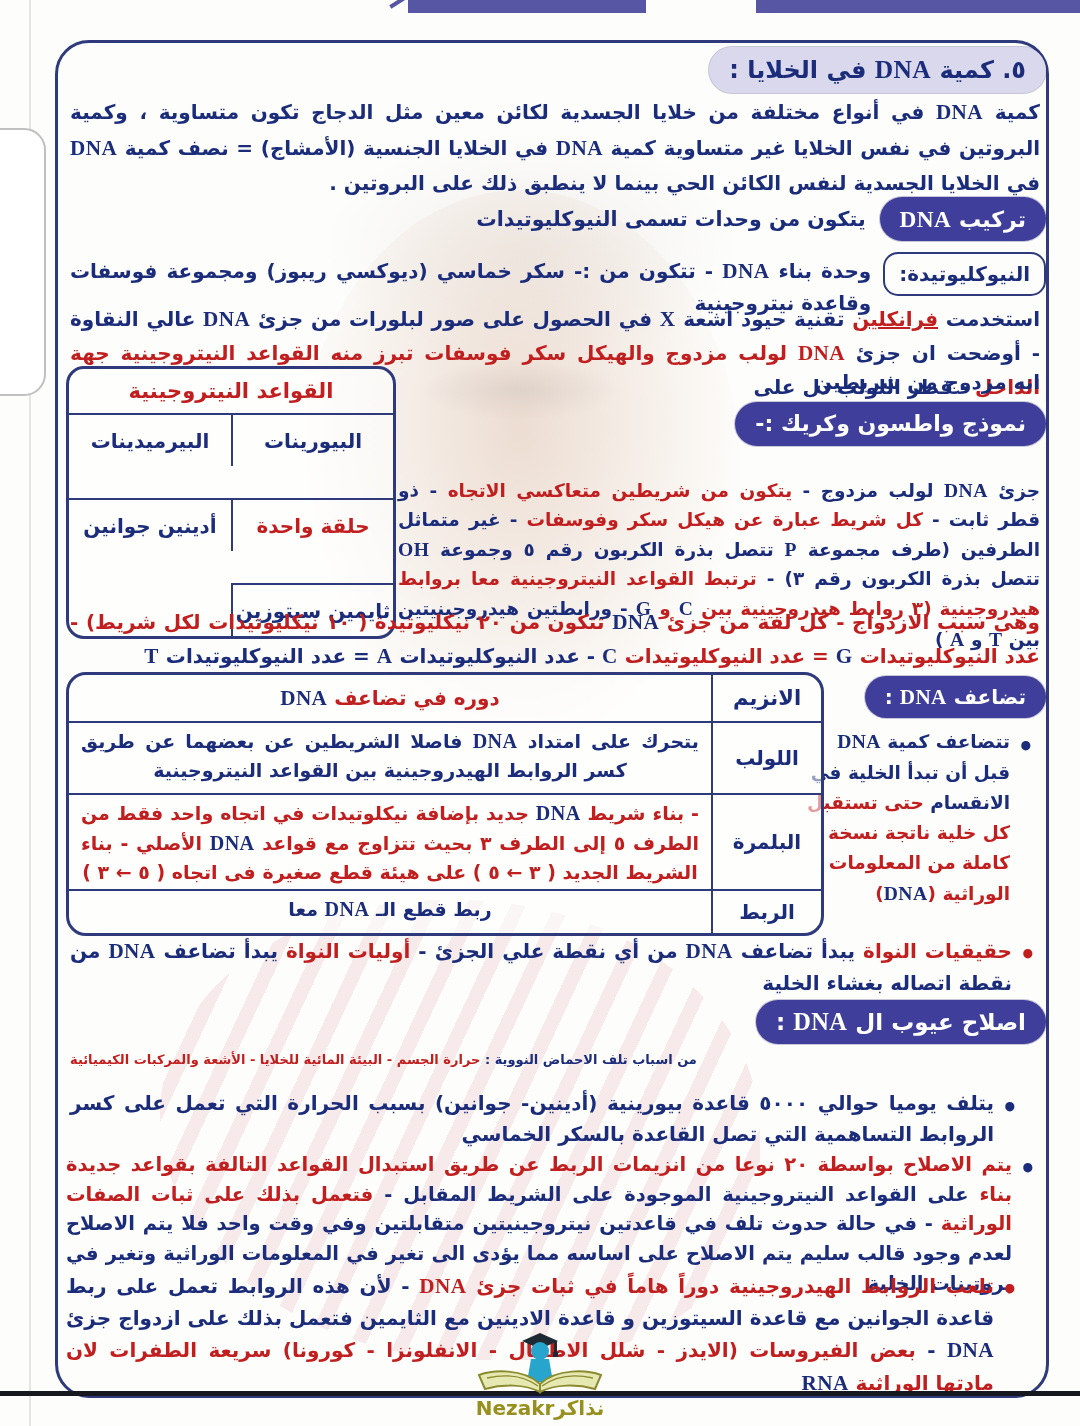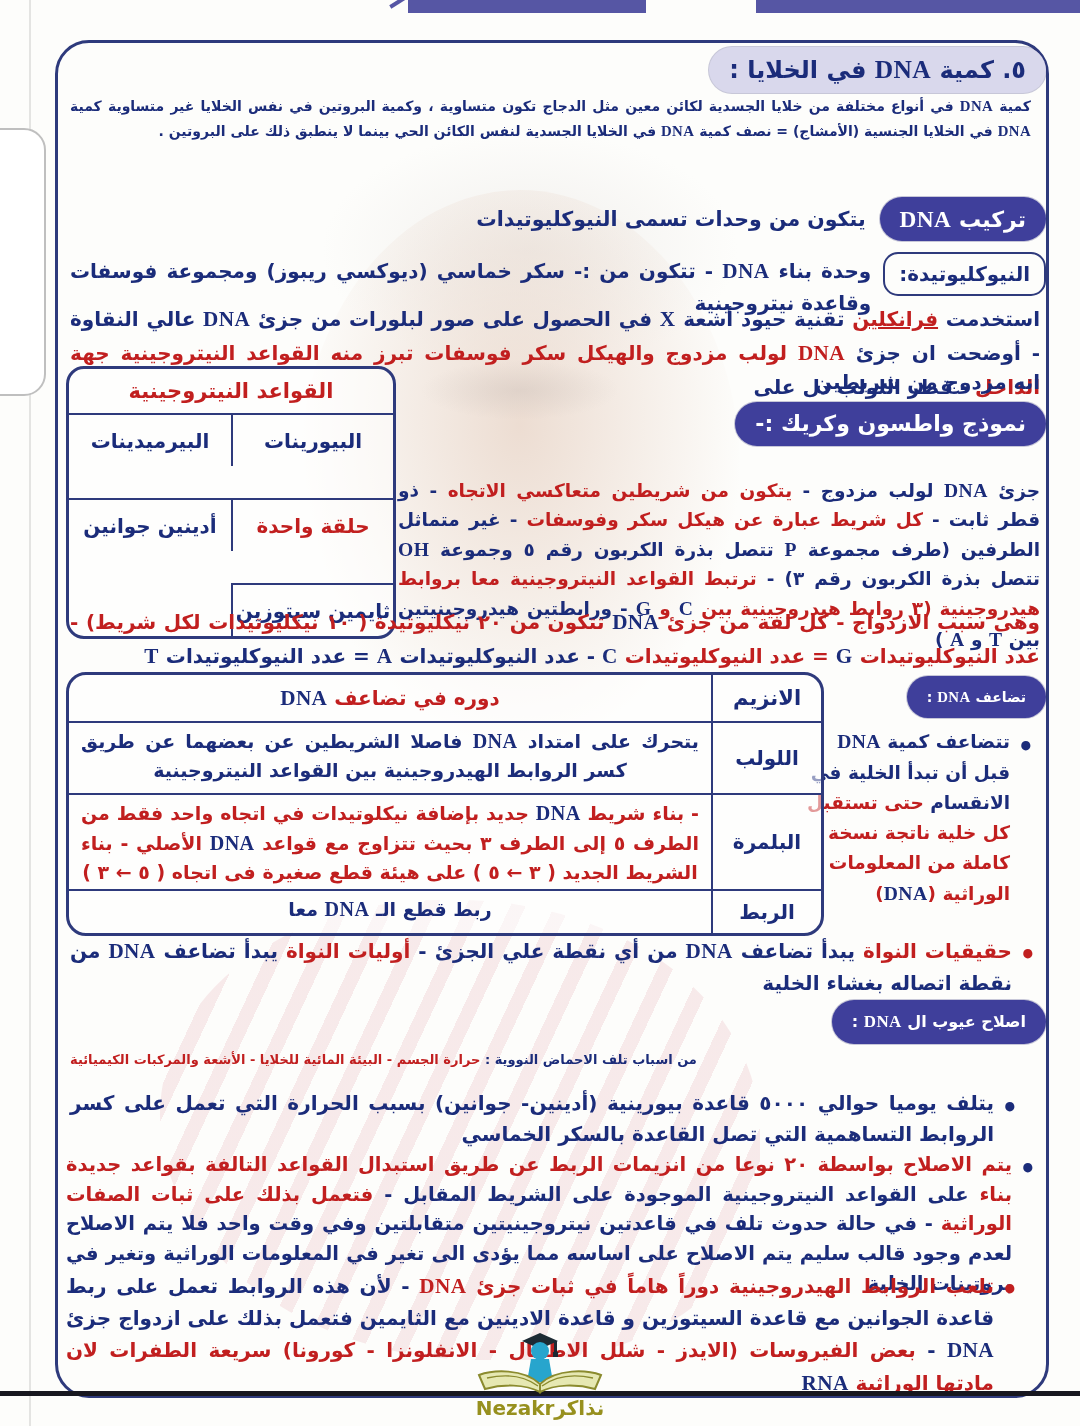--- a/index.html
+++ b/index.html
@@ -40,37 +40,37 @@
   .c-w{color:#ffffff;}
   .lat{font-family:"Liberation Serif",serif;font-weight:600;font-size:1.06em;letter-spacing:.4px;}
   .pill{background:var(--header,#3f3f9b);border-radius:23px;padding:0 20px;white-space:nowrap;
     display:inline-block;box-shadow:0 0 0 1px rgba(40,40,110,.25);}
   .pill-light{background:var(--header-light,#d9d8ec);}
   .bullet{padding-right:28px;}
   .bullet::before{content:"•";position:absolute;right:4px;top:0;font-size:26px;color:var(--navy,#1b2c7a);}
   .bullet.red::before{color:var(--red,#c11f1f);}
   
   .title-pill{top:47px;right:34px;height:46px;line-height:46px;font-size:24px;}
-  .p-amount{top:94px;right:49px;left:70px;font-size:14px;line-height:1.7;}
+  .p-amount{top:94px;right:40px;left:70px;font-size:20px;line-height:1.7;}
   .tarkib-row{top:197px;right:34px;left:70px;display:flex;gap:14px;align-items:center;}
   .tarkib-pill{height:44px;line-height:44px;font-size:22px;}
   .tarkib-body{font-size:20.5px;}
   .nucl-row{top:252px;right:34px;left:70px;display:flex;gap:12px;align-items:flex-start;}
   .label-box{border:2.5px solid var(--border,#2e3a7c);border-radius:15px;padding:8px 14px;
     font-size:20px;white-space:nowrap;color:var(--navy,#1b2c7a);}
   .nucl-body{flex:1;font-size:20px;line-height:1.55;padding-top:3px;}
   .p-franklin{top:302px;right:40px;left:70px;font-size:20px;line-height:1.62;}
   .p-franklin-tail{top:370px;right:40px;font-size:20px;}
   .watson-pill{top:402px;right:34px;height:44px;line-height:44px;font-size:22px;}
   .p-watson{top:476px;right:40px;left:398px;font-size:18.5px;line-height:1.55;}
   .p-izdiwaj{top:606px;right:40px;left:70px;font-size:20px;line-height:1.58;}
-  .dup-pill{top:676px;right:34px;height:42px;line-height:42px;font-size:14px;}
+  .dup-pill{top:676px;right:34px;height:42px;line-height:42px;font-size:20px;}
   .dup-text{top:726px;right:42px;width:204px;font-size:18.5px;line-height:1.62;text-align:right;}
   .eu-bullet{top:936px;right:40px;left:70px;font-size:20px;line-height:1.5;}
-  .islah-pill{top:1000px;right:34px;height:44px;line-height:44px;font-size:16px;margin-left:48px;}
+  .islah-pill{top:1000px;right:34px;height:44px;line-height:44px;font-size:23px;margin-left:48px;}
   .p-asbab{top:1052px;right:74px;left:70px;font-size:13px;text-align:left;}
   .yatlaf-bullet{top:1088px;right:58px;left:70px;font-size:20px;line-height:1.55;}
   .islahb-bullet{top:1150px;right:40px;left:66px;font-size:19.5px;line-height:1.52;}
   .rawabit-bullet{top:1270px;right:58px;left:66px;font-size:20px;line-height:1.55;}
   
   .bases-table{top:366px;left:66px;width:324px;border:3px solid var(--border,#2e3a7c);
     border-radius:18px;overflow:hidden;background:var(--table-bg,rgba(255,255,255,.55));z-index:2;}
   .bt-title{height:44px;line-height:44px;text-align:center;font-size:21px;
     border-bottom:2.5px solid var(--border,#2e3a7c);}
   .bt-grid{display:grid;grid-template-columns:1fr 1fr;}

